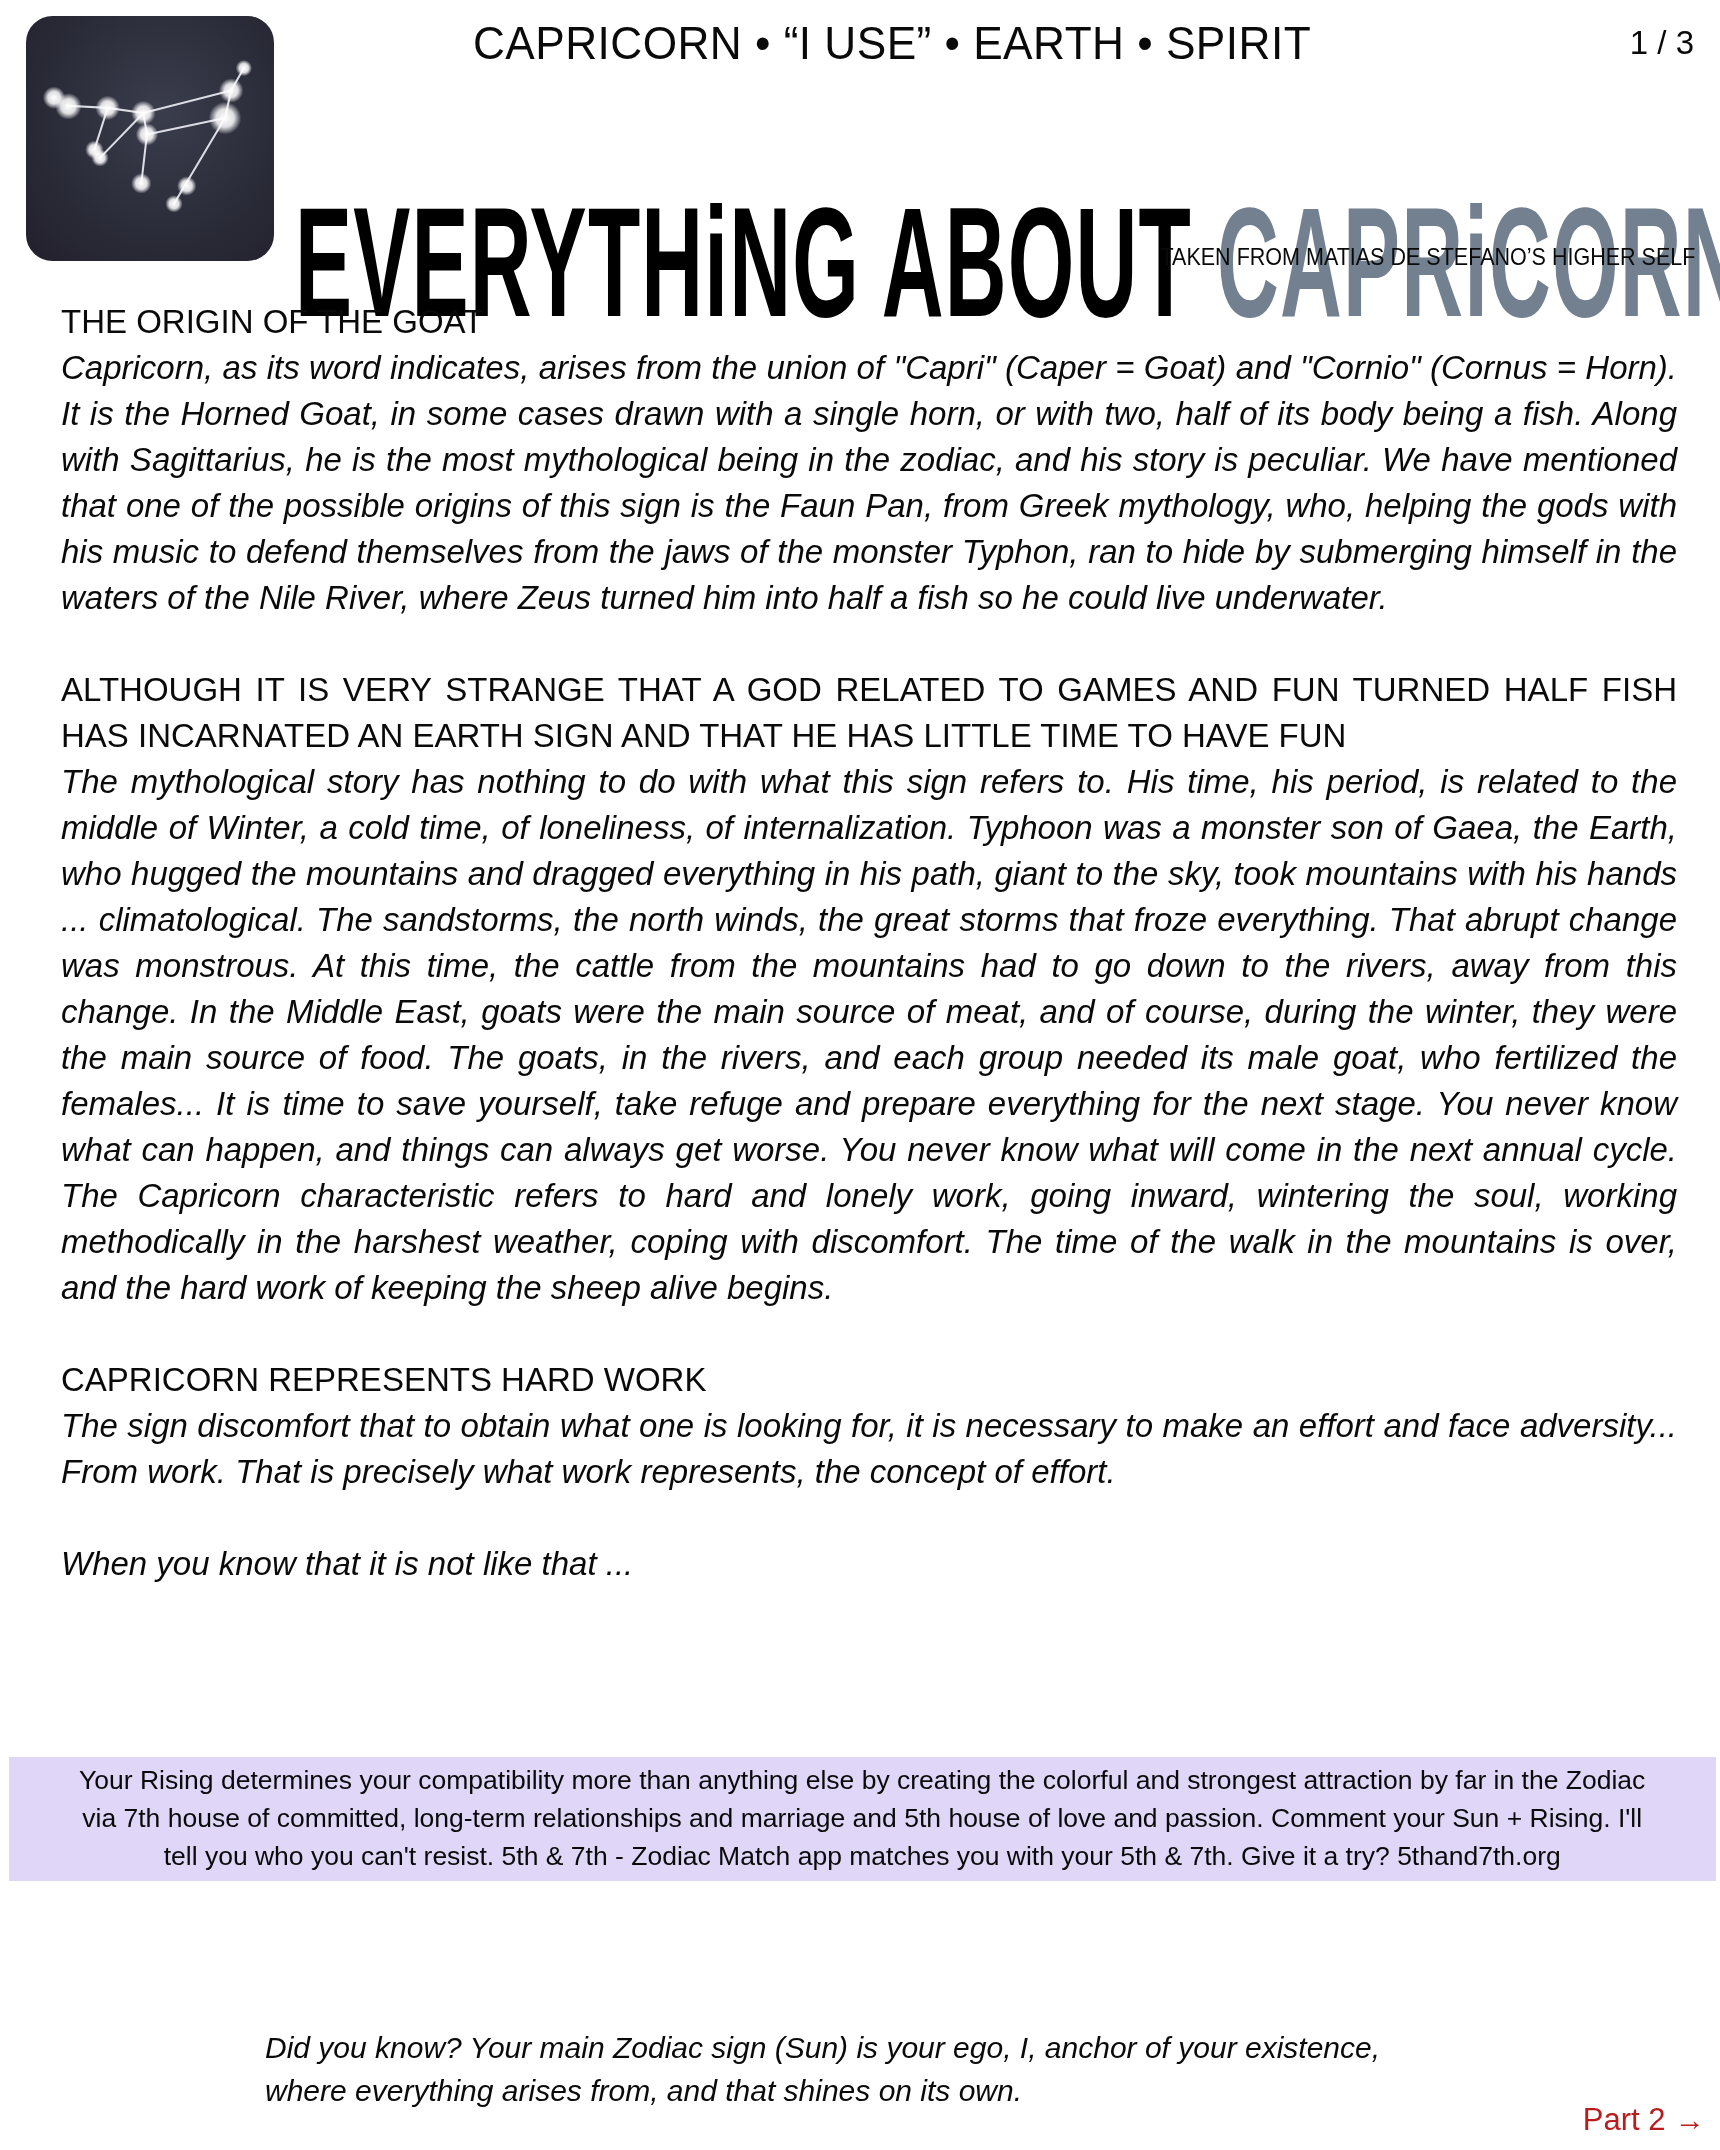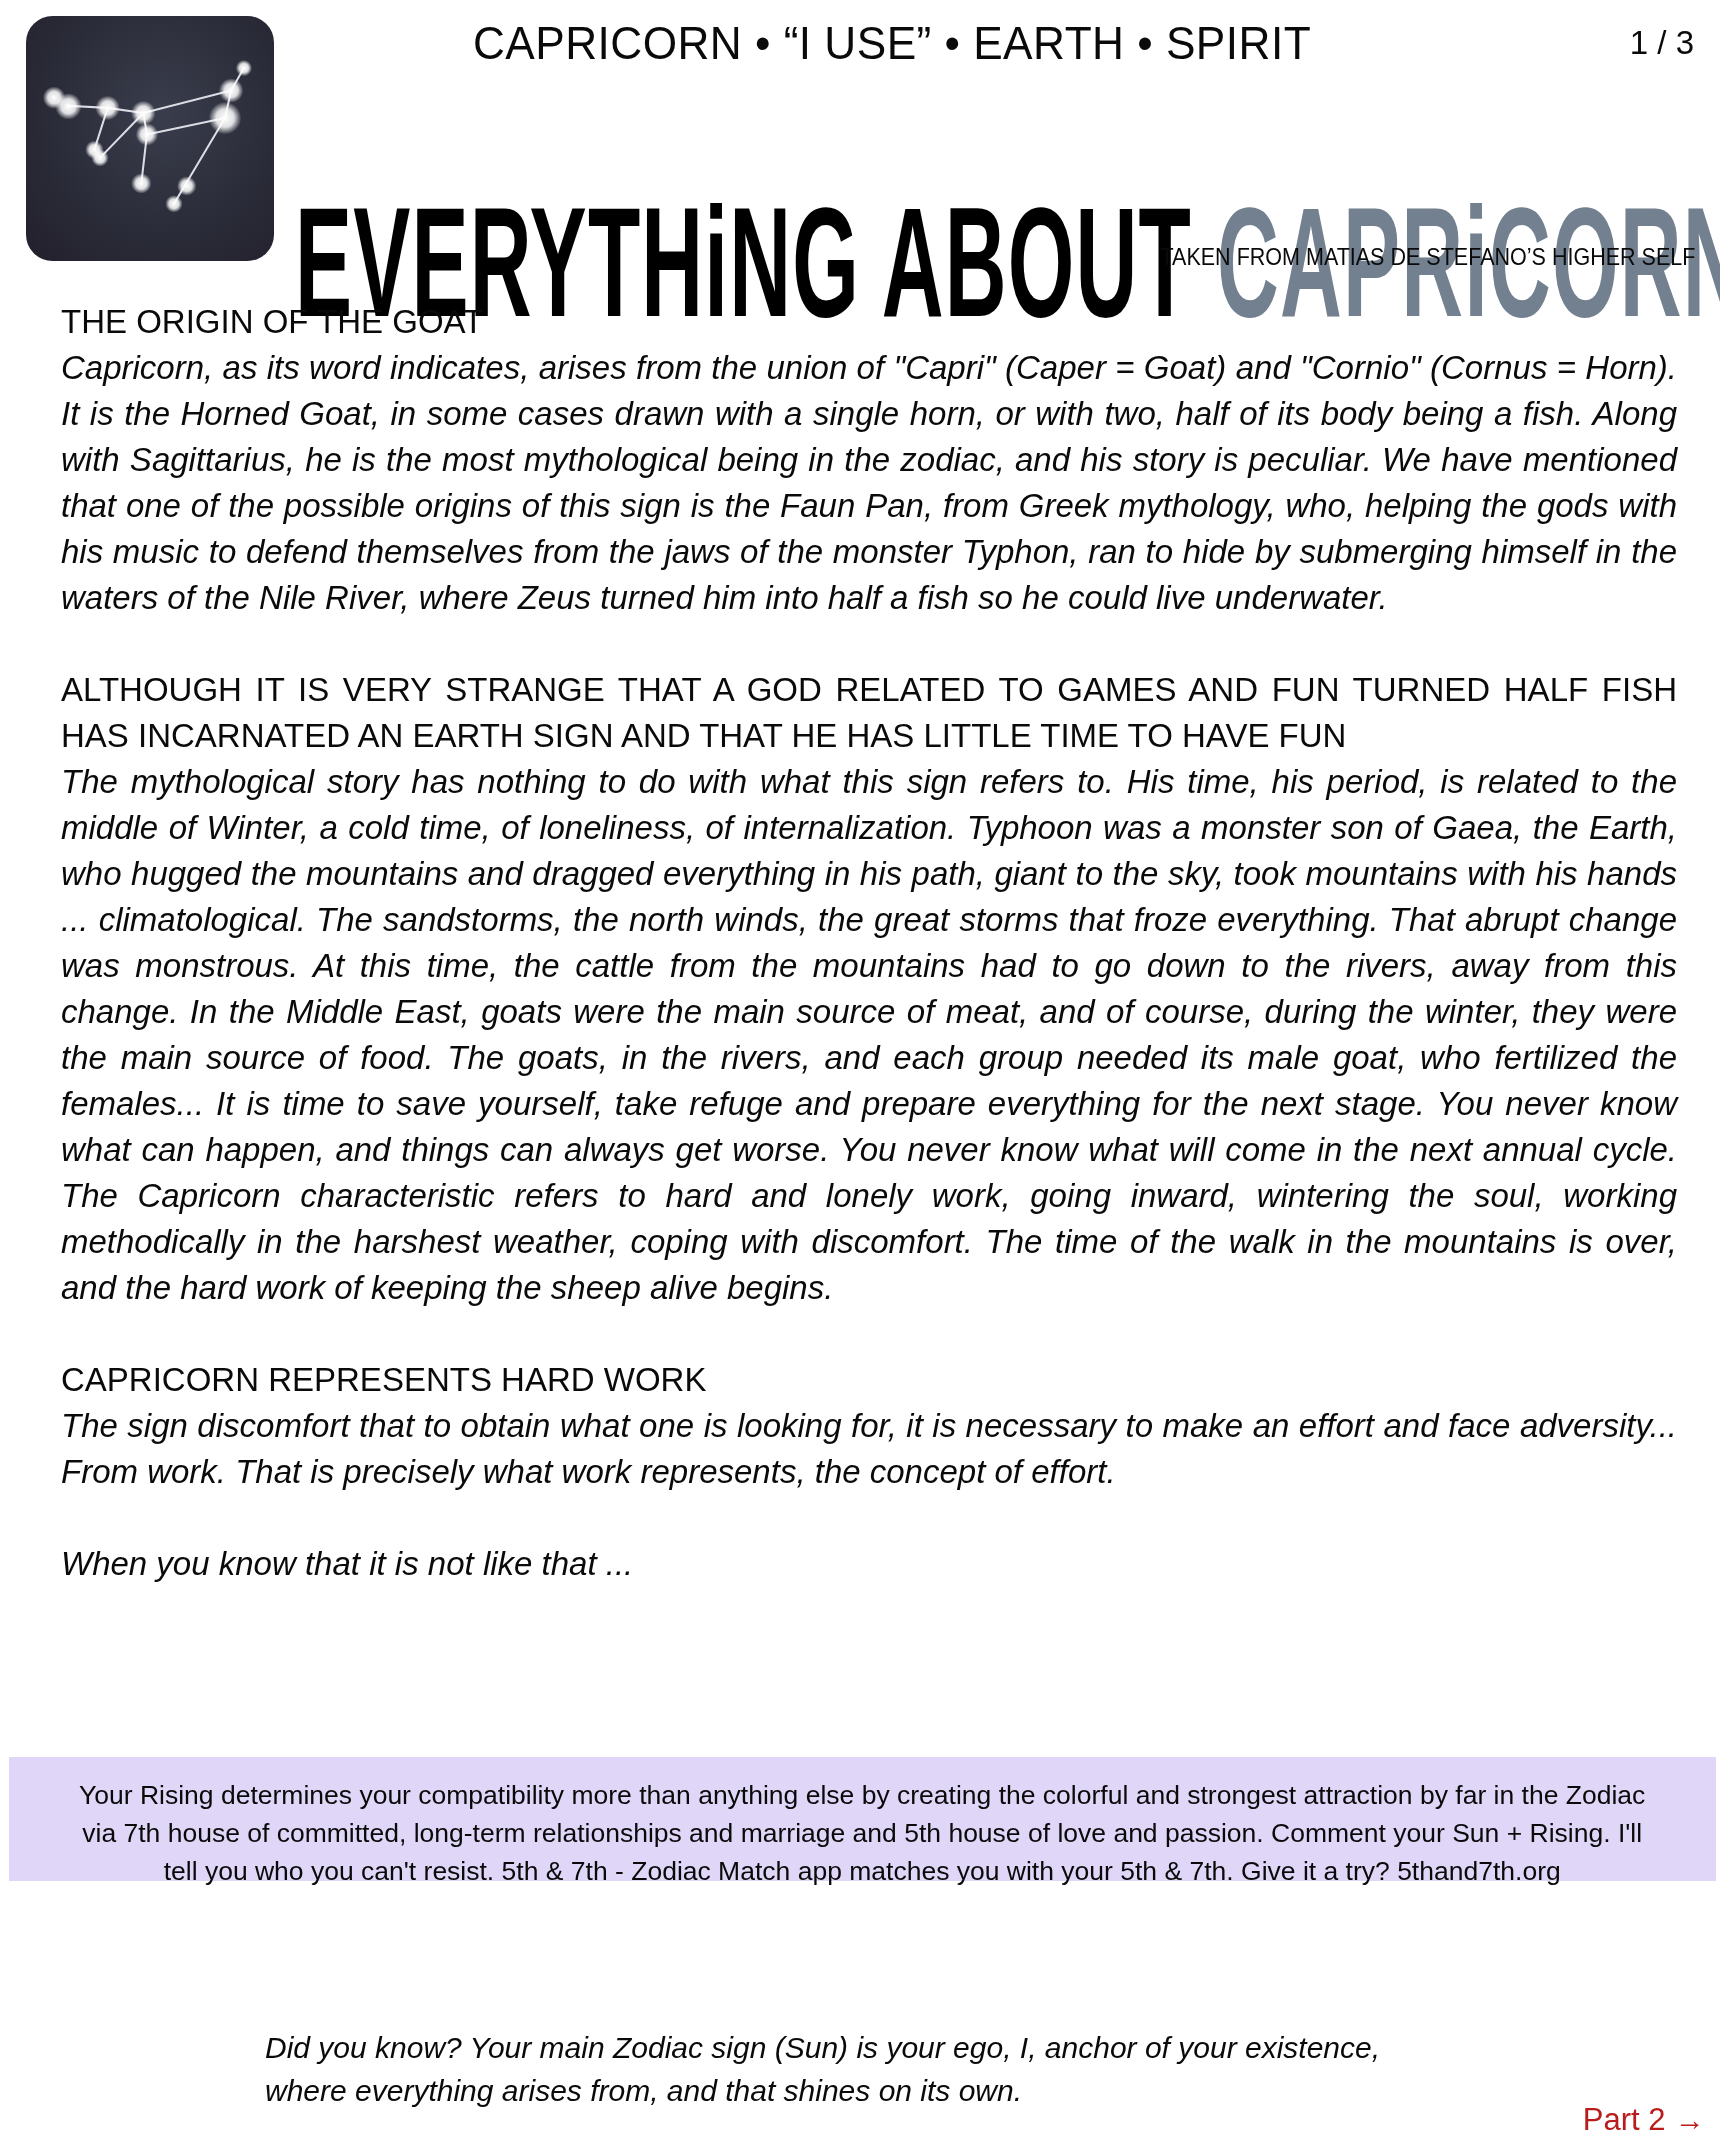--- a/index.html
+++ b/index.html
@@ -37,21 +37,21 @@
     .content {
       position: absolute; left: 46px; top: 299px; width: 1631px;
       font-size: 33px; line-height: 46px;
     }
     .section { margin: 0 0 46px 15px; }
     .section-heading { display: block; text-align: justify; text-align-last: left; }
     .section-body { display: block; text-align: justify; font-style: italic; }
     .promo-box {
       position: absolute; left: 8.7px; top: 1757px; width: 1707px; height: 124px;
       background: #e0d7f8; text-align: center;
-      font-size: 26.5px; line-height: 38px; padding-top: 19px; box-sizing: border-box;
+      font-size: 26.5px; line-height: 38px; padding-top: 4px; box-sizing: border-box;
     }
     .promo-box p { margin: 0 auto; width: 1590px; }
     .fact {
       position: absolute; left: 265px; top: 2026px; width: 1190px; text-align: left;
       font-style: italic; font-size: 30px; line-height: 43px;
     }
     .next-link {
       position: absolute; right: 15.3px; top: 2099px; font-size: 31px; line-height: 41px;
       color: #b91c1c; text-decoration: none; display: flex; align-items: center; gap: 9.2px;
     }

